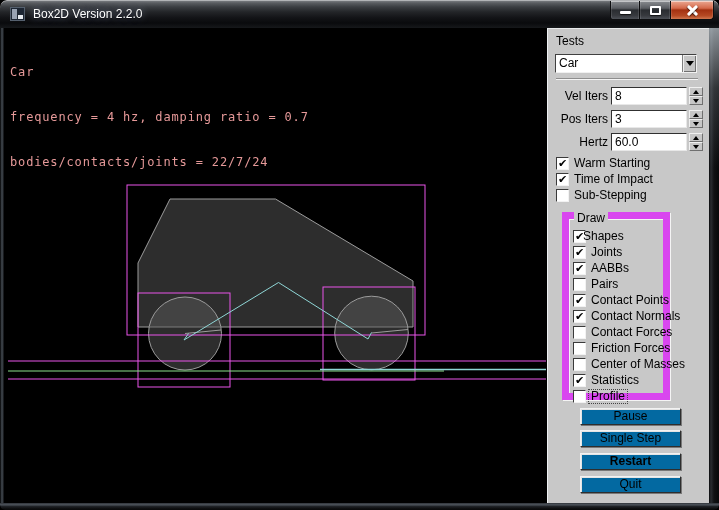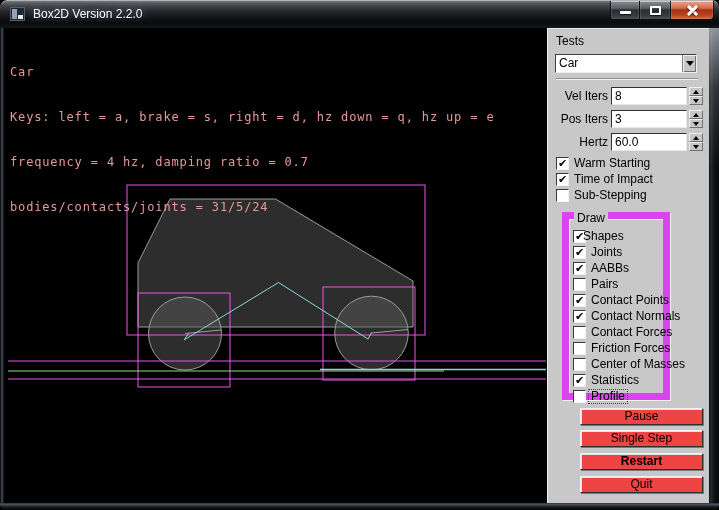--- a/index.html
+++ b/index.html
@@ -83,21 +83,21 @@
   .sp.up{top:0}.sp.down{top:9px}
   .check-row{position:absolute;height:13px;}
   .cb{position:absolute;width:13px;height:13px;background:#fff;border:1px solid #3a3a3a;
     border-bottom-color:#f2f2f2;border-right-color:#f2f2f2;
     font-size:11px;line-height:11px;text-align:center;color:#000;}
   .cb-label{position:absolute;top:0;line-height:13px;white-space:nowrap;}
   .cb-label.focused{outline:1px dotted #444;padding:0 2px;margin-left:-2px;}
   .group{position:absolute;left:14px;top:183px;width:108px;height:188px;
     border:7px solid #d946ef;box-shadow:inset 1px 1px 0 #f4f4f4,1px 1px 0 #f4f4f4;}
   .group-title{position:absolute;left:5px;top:-7px;background:#c8c8c8;padding:0 3px;line-height:13px;}
-  .g-btn{position:absolute;left:32px;width:123px;height:17px;background:#ef4444;text-align:center;
+  .g-btn{position:absolute;left:32px;width:101px;height:17px;background:#0369a1;text-align:center;
     line-height:15px;border:1px solid #2e2e2e;border-top-color:#f2f2f2;border-left-color:#f2f2f2;
     box-shadow:1px 1px 0 rgba(0,0,0,.4),inset 1px 1px 0 #e4e4e4;}
 </style>
 </head>
 <body>
 
 <div class="window">
 
   <div class="titlebar">
     <div class="app-icon"></div>
@@ -128,23 +128,22 @@
           <rect x="319" y="259" width="92" height="93" fill="none" stroke="#ea55ea" stroke-width="1"></rect>
           <line x1="4" y1="333" x2="542" y2="333" stroke="#ea55ea" stroke-width="1"></line>
           <line x1="4" y1="351" x2="542" y2="351" stroke="#ea55ea" stroke-width="1"></line>
           <line x1="4" y1="343" x2="440" y2="343" stroke="#8ce08c" stroke-width="1"></line>
           <line x1="316" y1="341.5" x2="542" y2="341.5" stroke="#8fd6d6" stroke-width="1.6"></line>
           <polyline points="274.5,254.5 180,312 184.5,305.5" fill="none" stroke="#8fd6d6" stroke-width="1"></polyline>
           <polyline points="274.5,254.5 364,311 367.5,304.5" fill="none" stroke="#8fd6d6" stroke-width="1"></polyline>
         </svg>
       <div class="overlay">
         <div>Car</div>
-        <div>Keys: left = a, brake = s, right = d, hz down = q, hz up = e</div>
         <div>frequency = 4 hz, damping ratio = 0.7</div>
-        <div>bodies/contacts/joints = 31/5/24</div>
+        <div>bodies/contacts/joints = 22/7/24</div>
       </div>
     </div>
 
     <div class="panel">
       <div class="tests-label">Tests</div>
       <div class="dropdown">
         <span class="dd-value">Car</span>
         <span class="dd-btn">
           <span class="tri-down"></span>
         </span>

